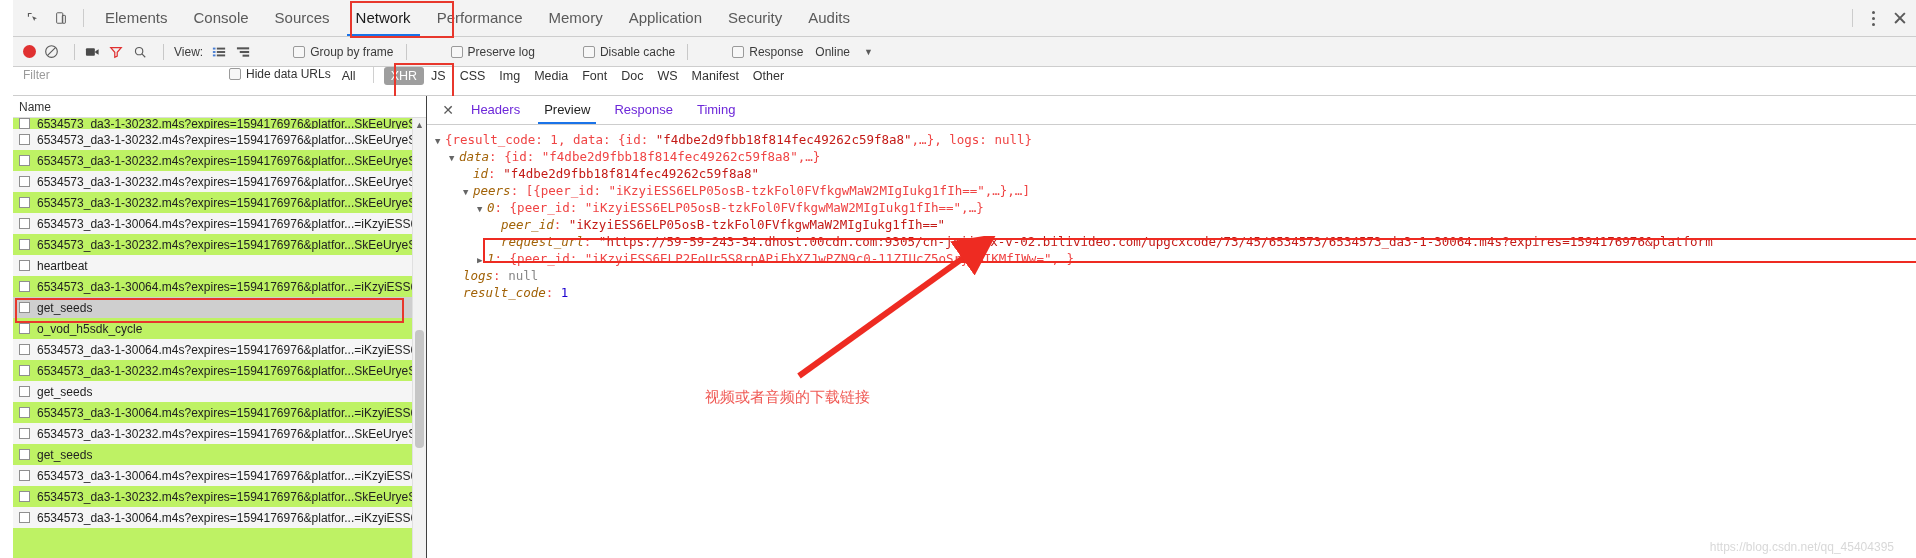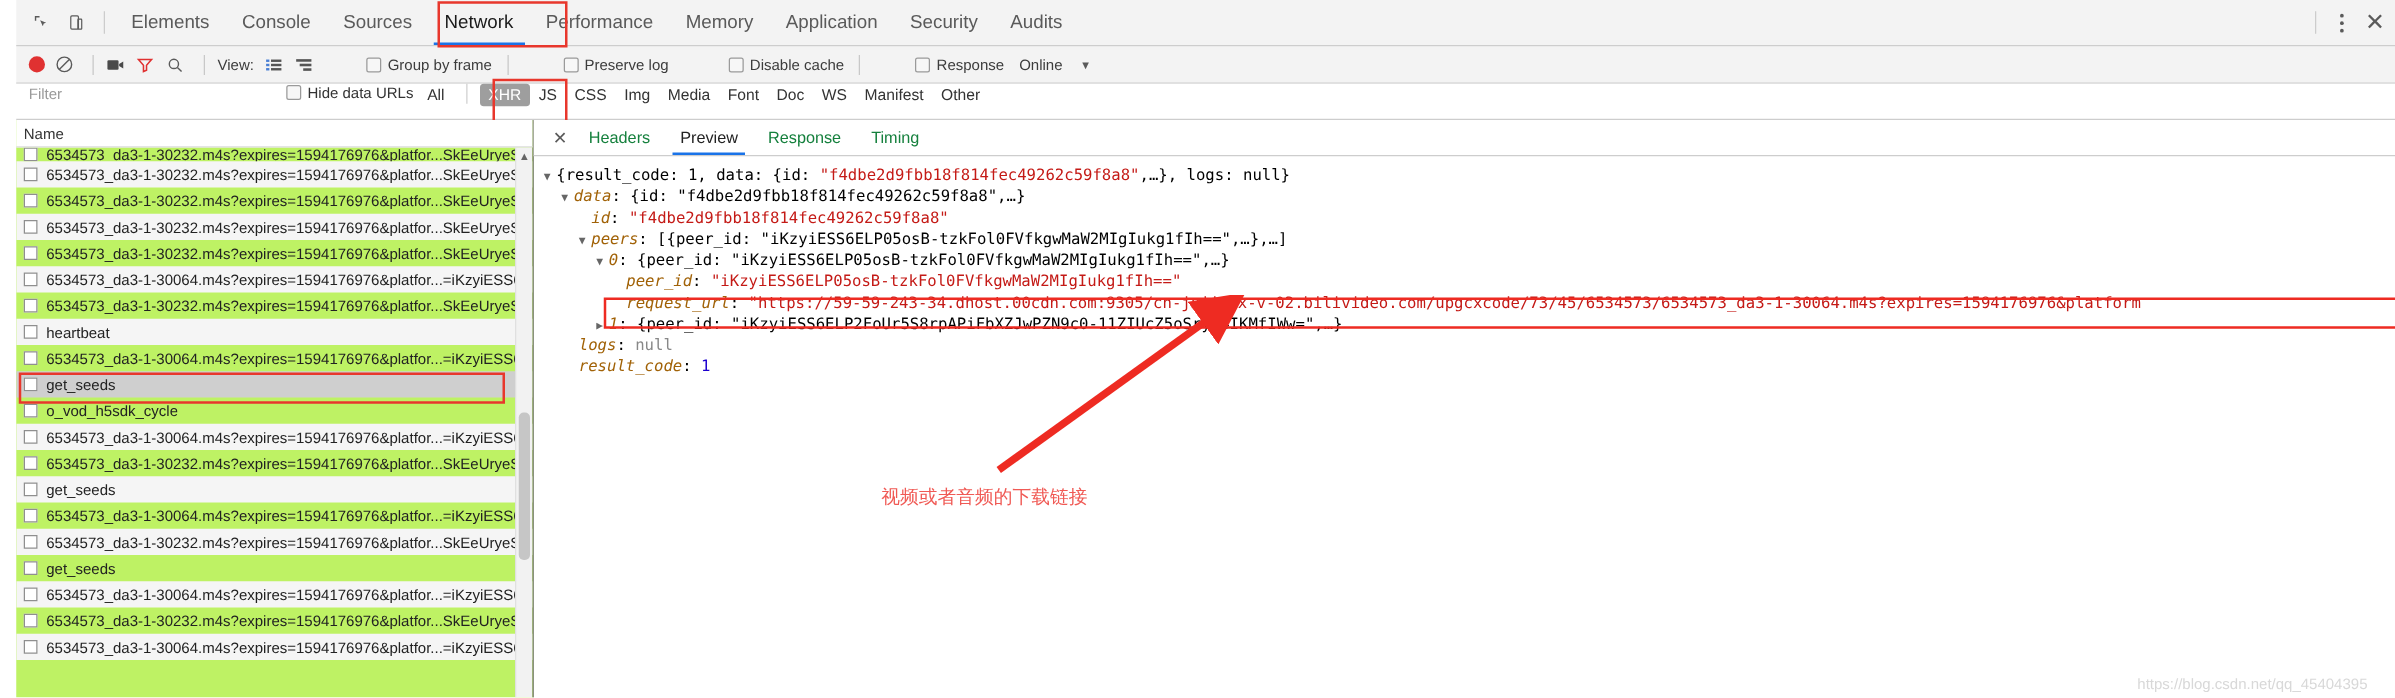--- a/index.html
+++ b/index.html
@@ -131,40 +131,40 @@
   }
 
   
   .detailpane { flex:1; display:flex; flex-direction:column; min-width:0; background:#fff; position:relative; }
   .detail-tabs {
     height:28px; min-height:28px; border-bottom:1px solid #cdcdcd;
     display:flex; align-items:center; padding-left:10px; background:#fff;
   }
   .dt-close { width:22px; font-size:14px; color:#5a5a5a; display:flex; align-items:center; justify-content:center; }
   .dtab {
-    height:28px; line-height:28px; padding:0 12px; font-size:13px; color:#15803d;
+    height:28px; line-height:28px; padding:0 12px; font-size:13px; color:#6d28d9;
     position:relative; white-space:nowrap;
   }
   .dtab.active { color:#222; }
   .dtab.active:after {
     content:""; position:absolute; left:6px; right:6px; bottom:0; height:2px; background:#1a73e8;
   }
   .json {
     flex:1; overflow:hidden; padding:6px 0 0 8px;
     font-family:"DejaVu Sans Mono", monospace; font-size:12.5px;
     color:#222; line-height:17px; white-space:nowrap; position:relative;
   }
   .jline { height:17px; white-space:nowrap; }
   .tri { color:#666; font-size:9px; display:inline-block; width:10px; }
   .tri.closed { color:#666; }
   .k-purple { color:#a16207;font-style:italic; }
   .k-red { color:#c41a16; }
   .k-blue { color:#1c00cf; }
   .k-grey { color:#888; }
-  .k-plain { color:#000000; }
+  .k-plain { color:#ef4444; }
   .url-redbox { position:absolute; border:2px solid #ee2b22; pointer-events:none; }
   .anno-text {
     position:absolute; color:#f05a55; font-size:15px; white-space:nowrap;
     font-family:"DejaVu Sans", sans-serif;
   }
   .watermark {
     position:absolute; right:22px; bottom:4px; color:#d8d8d8; font-size:12px;
     font-family:"Liberation Sans", sans-serif;
   }
   svg { display:block; }

